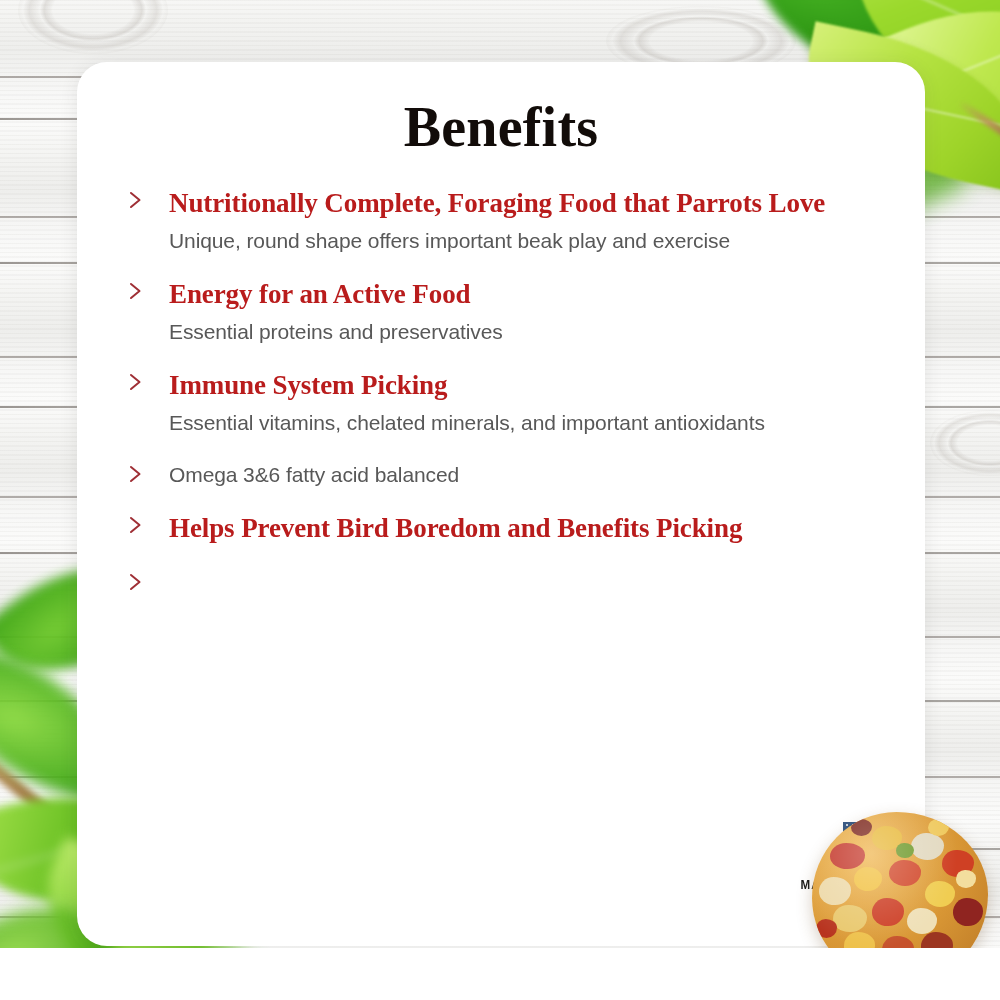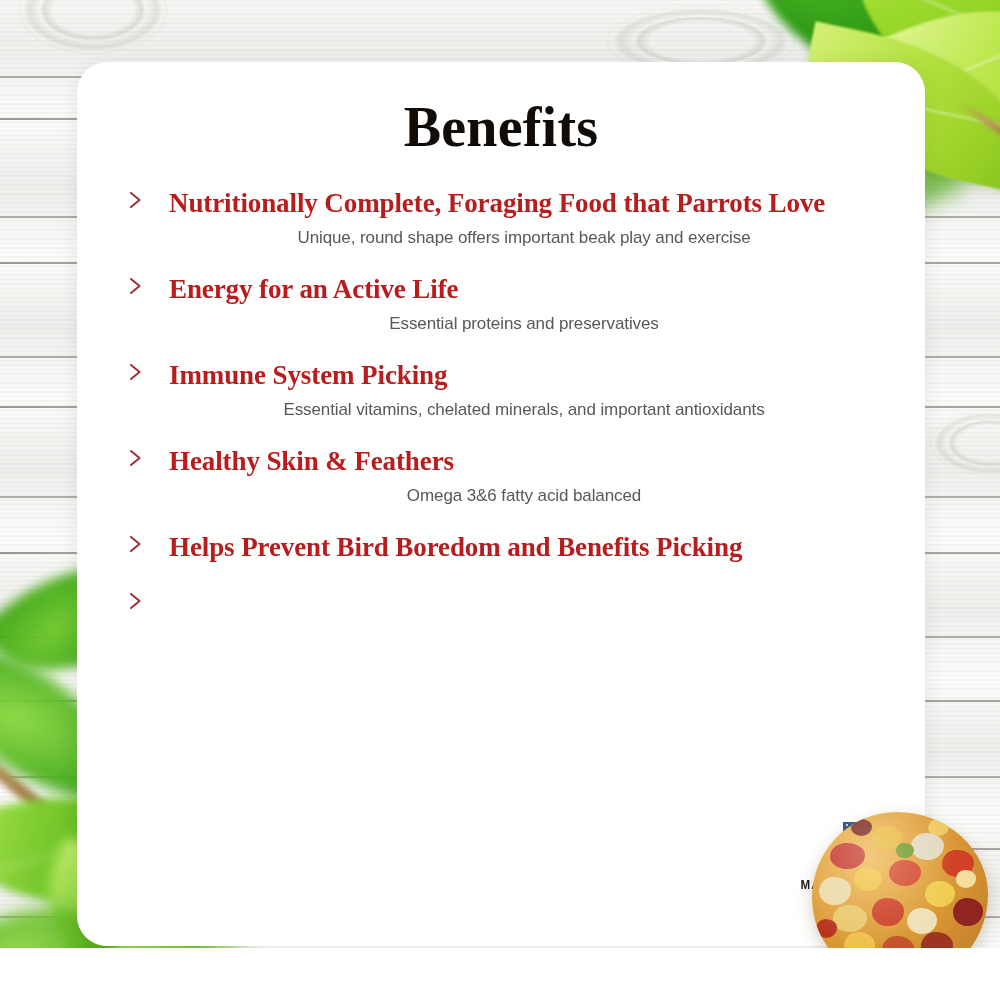--- a/index.html
+++ b/index.html
@@ -263,26 +263,25 @@
     font-family: "Liberation Serif", serif;
     font-weight: bold;
     font-size: 27px;
     line-height: 1.22;
     color: #b91c1c;
     letter-spacing: -0.1px;
     margin: 0;
   }
   .benefit-sub {
     font-family: "Liberation Sans", sans-serif;
-    font-size: 17px;
+    font-size: 21px;
     line-height: 1.3;
     color: #585858;
     margin: 7px 0 0 0;
     letter-spacing: -0.1px;
-    text-align: center;
   }
 
   
   #made-in-usa-badge {
     position: absolute;
     left: 0;
     right: 0;
     top: 760px;
     display: flex;
     flex-direction: column;
@@ -411,41 +410,40 @@
         <p class="benefit-heading">Nutritionally Complete, Foraging Food that Parrots Love</p>
         <p class="benefit-sub">Unique, round shape offers important beak play and exercise</p>
       </li>
 
       <li class="benefit-item">
         <span class="chevron-icon">
           <svg width="18" height="20" viewBox="0 0 18 20" fill="none" xmlns="http://www.w3.org/2000/svg">
             <path d="M4 3 L12.5 10 L4 17" stroke="currentColor" stroke-width="2" stroke-linecap="round" stroke-linejoin="round"></path>
           </svg>
         </span>
-        <p class="benefit-heading">Energy for an Active Life</p>
+        <p class="benefit-heading">Energy for an Active Food</p>
         <p class="benefit-sub">Essential proteins and preservatives</p>
       </li>
 
       <li class="benefit-item">
         <span class="chevron-icon">
           <svg width="18" height="20" viewBox="0 0 18 20" fill="none" xmlns="http://www.w3.org/2000/svg">
             <path d="M4 3 L12.5 10 L4 17" stroke="currentColor" stroke-width="2" stroke-linecap="round" stroke-linejoin="round"></path>
           </svg>
         </span>
         <p class="benefit-heading">Immune System Picking</p>
         <p class="benefit-sub">Essential vitamins, chelated minerals, and important antioxidants</p>
       </li>
 
       <li class="benefit-item">
         <span class="chevron-icon">
           <svg width="18" height="20" viewBox="0 0 18 20" fill="none" xmlns="http://www.w3.org/2000/svg">
             <path d="M4 3 L12.5 10 L4 17" stroke="currentColor" stroke-width="2" stroke-linecap="round" stroke-linejoin="round"></path>
           </svg>
         </span>
-        <p class="benefit-heading">Healthy Skin &amp; Feathers</p>
         <p class="benefit-sub">Omega 3&amp;6 fatty acid balanced</p>
       </li>
 
       <li class="benefit-item">
         <span class="chevron-icon">
           <svg width="18" height="20" viewBox="0 0 18 20" fill="none" xmlns="http://www.w3.org/2000/svg">
             <path d="M4 3 L12.5 10 L4 17" stroke="currentColor" stroke-width="2" stroke-linecap="round" stroke-linejoin="round"></path>
           </svg>
         </span>
         <p class="benefit-heading">Helps Prevent Bird Boredom and Benefits Picking</p>

